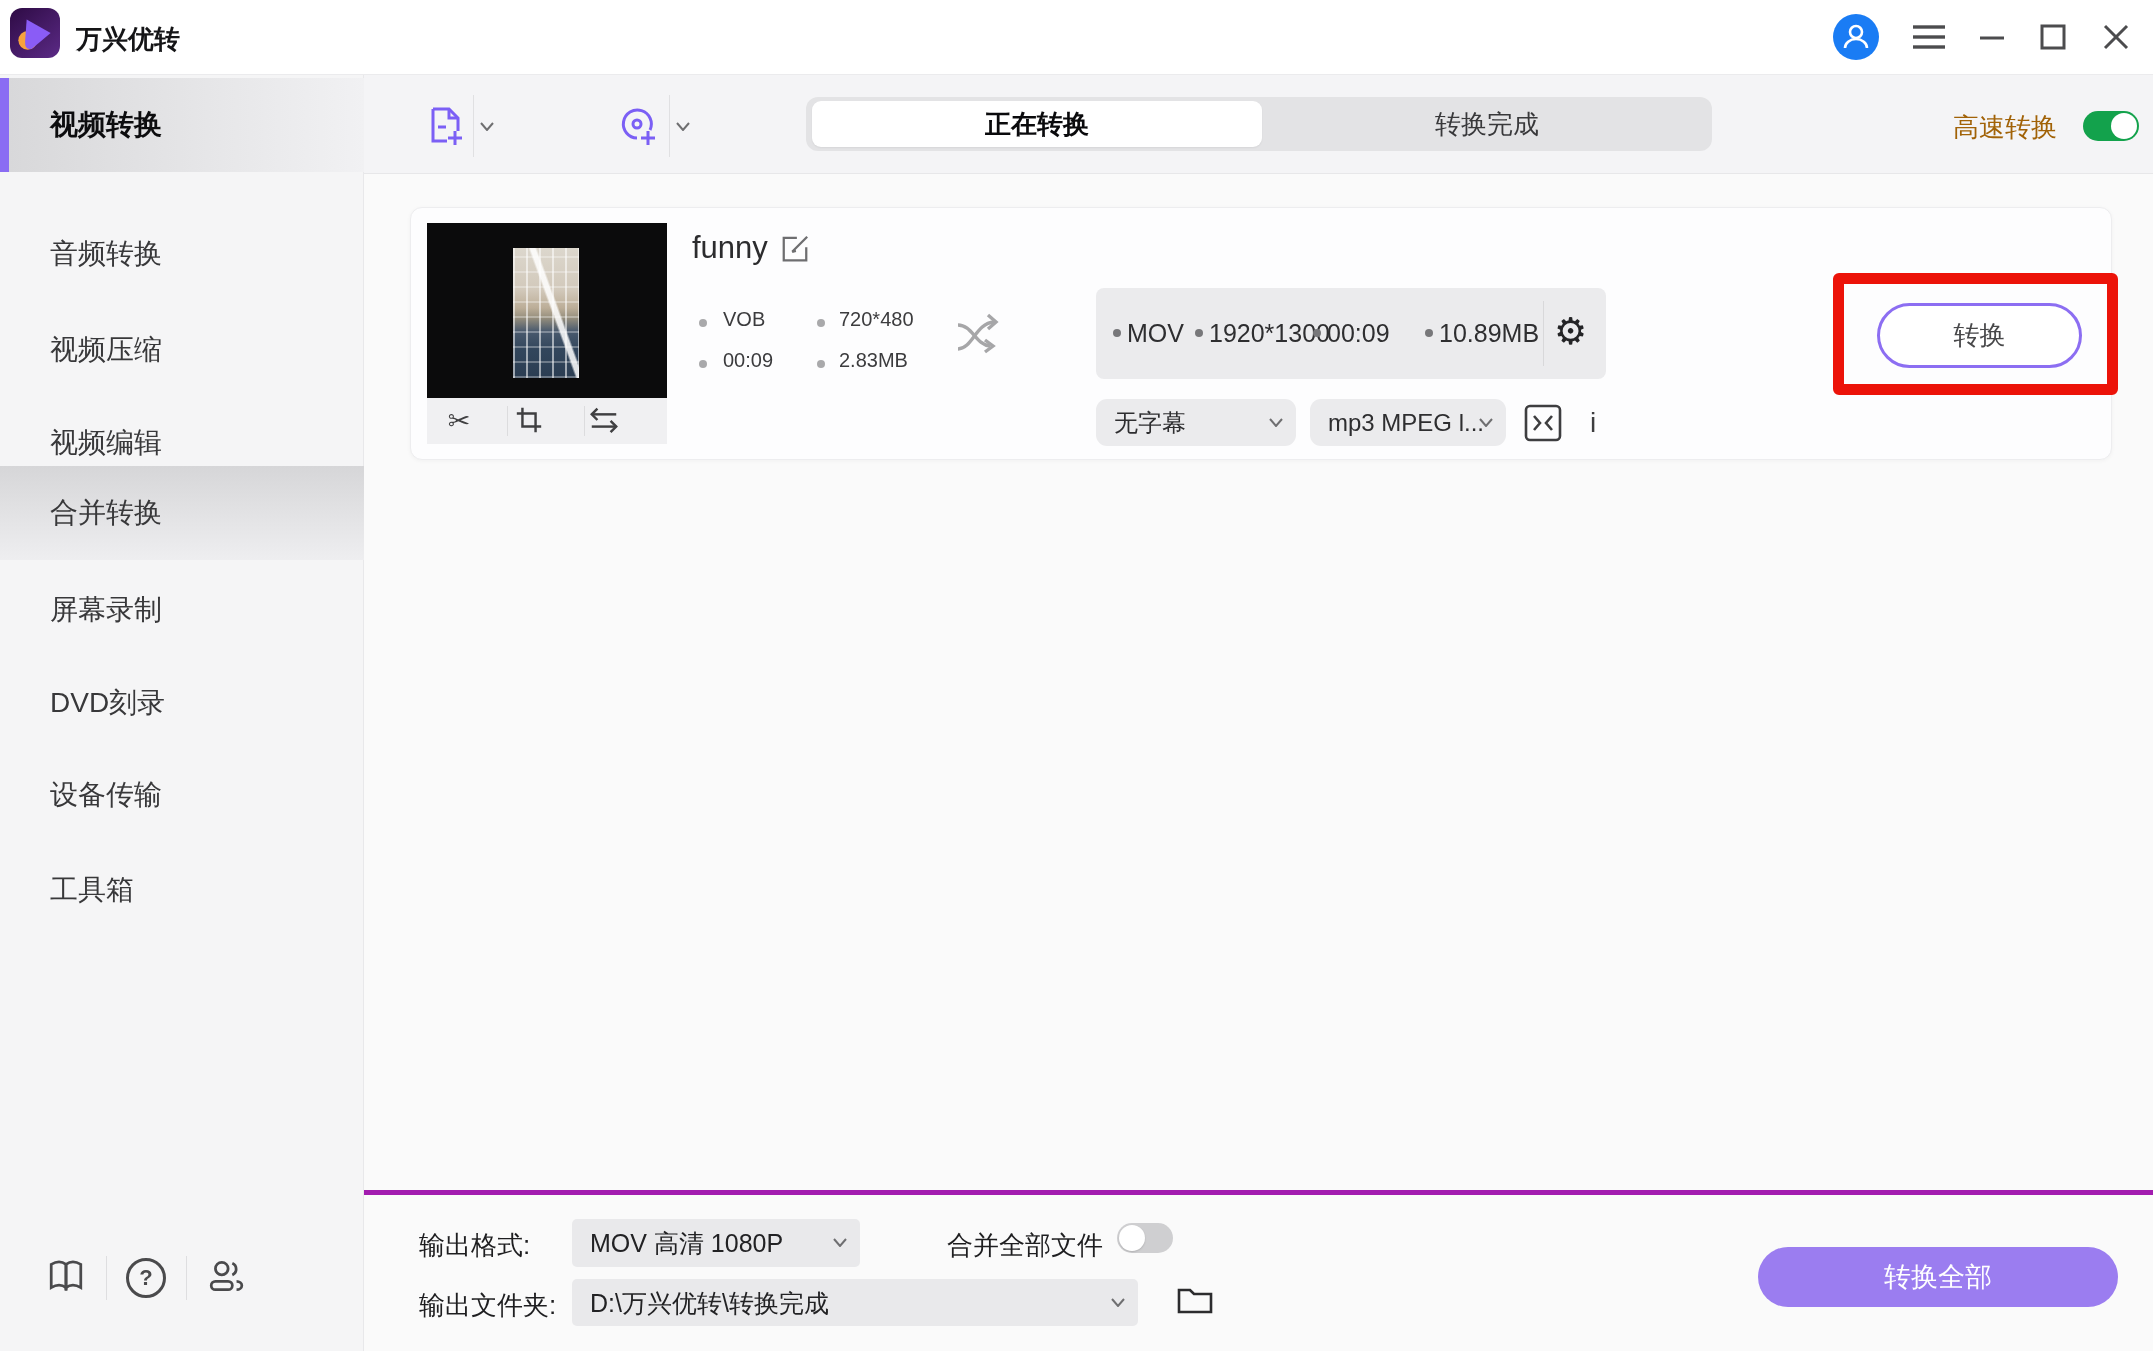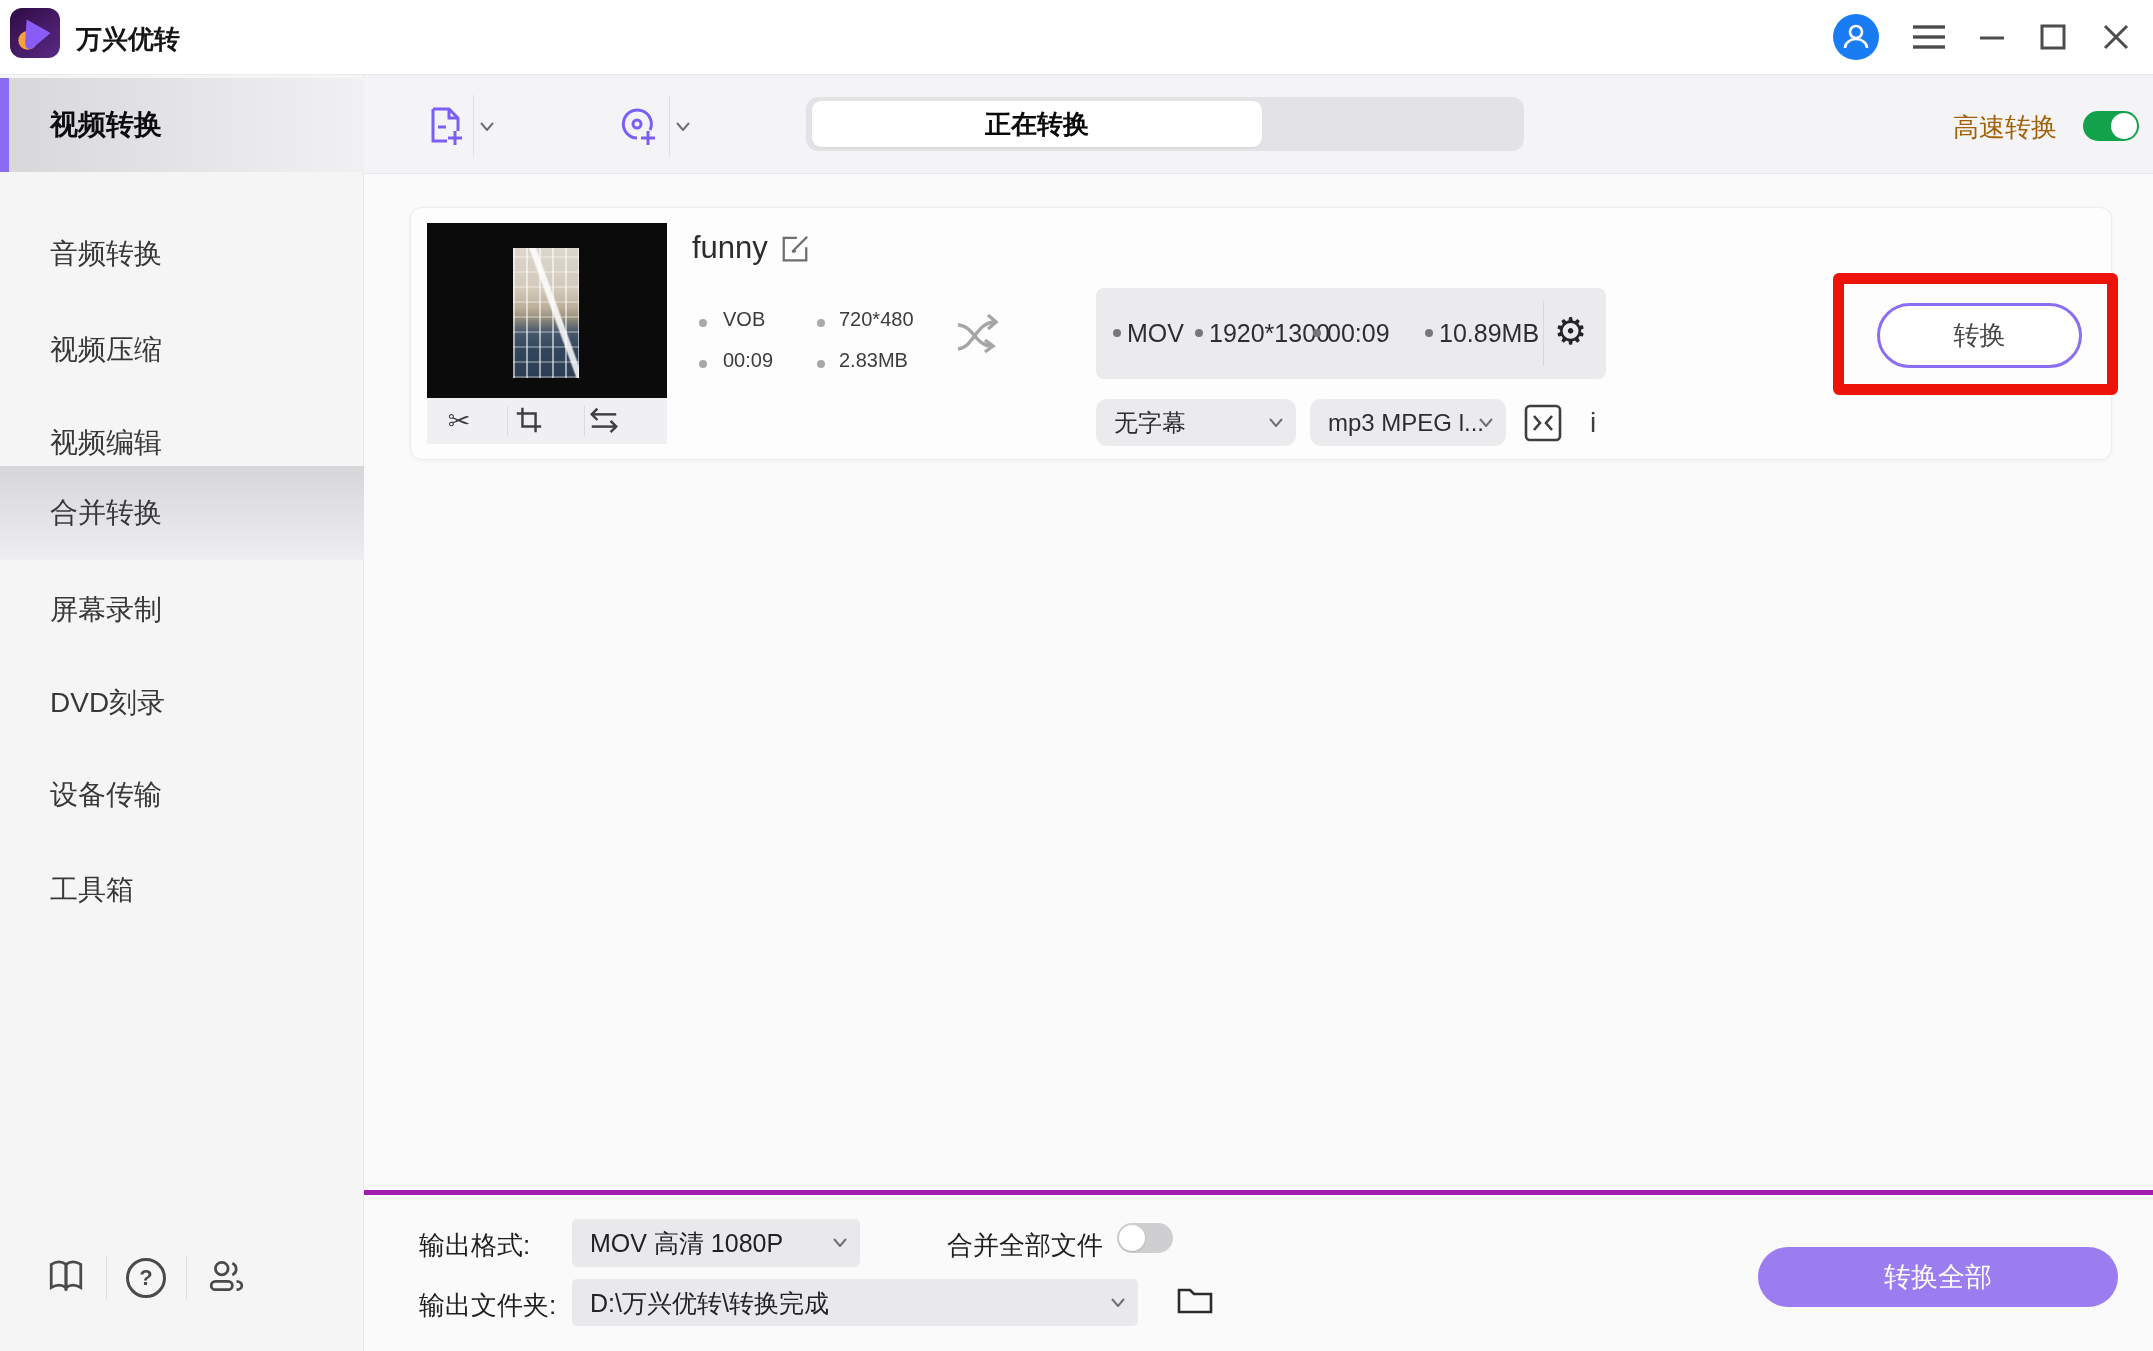--- a/index.html
+++ b/index.html
@@ -32,21 +32,21 @@
      display:flex;align-items:center;justify-content:center;color:#4a4a4c;}
 
   
   #toolbar{left:364px;top:75px;width:1789px;height:99px;background:#f4f4f6;border-bottom:1px solid #e7e7e9;box-sizing:border-box;}
   .tico{width:42px;height:42px;color:#7b5ff5;}
   #icon-addfile{left:61px;top:30px;} #icon-adddisc{left:254px;top:30px;}
   .tdiv{top:20px;width:1px;height:62px;background:#e0e0e2;}
   #tdiv1{left:109px;} #tdiv2{left:305px;}
   .chev{width:16px;height:10px;color:#6f6f71;}
   #chev1{left:116px;top:47px;} #chev2{left:312px;top:47px;}
-  #tabs{left:442px;top:22px;width:718px;height:54px;background:#e3e3e5;border-radius:12px;}
+  #tabs{left:442px;top:22px;width:906px;height:54px;background:#e3e3e5;border-radius:12px;}
   #tab-active{left:6px;top:4px;width:450px;height:46px;background:#ffffff;border-radius:9px;
      text-align:center;line-height:46px;font-size:26px;font-weight:bold;color:#0a0a0c;box-shadow:0 1px 2px rgba(0,0,0,.06);}
   #tab-done{left:456px;top:0;width:450px;height:54px;text-align:center;line-height:54px;font-size:26px;color:#39393b;}
   #speed-label{left:1589px;top:35px;font-size:26px;color:#a16207;}
   #speed-toggle{left:1719px;top:36px;width:56px;height:30px;border-radius:16px;background:#13a24c;}
   #speed-toggle .knob{position:absolute;right:2px;top:2px;width:26px;height:26px;border-radius:50%;background:#fff;}
 
   
   #content{left:364px;top:175px;width:1789px;height:1015px;background:#fafafa;}
   #card{left:46px;top:32px;width:1702px;height:253px;background:#fdfdfe;border:1px solid #ededef;border-radius:12px;box-shadow:0 1px 4px rgba(0,0,0,.04);box-sizing:border-box;}
@@ -208,20 +208,21 @@
     </div>
     <div id="tdiv2" class="abs tdiv"></div>
     <div id="chev2" class="abs chev">
       <svg viewBox="0 0 14 9" width="14" height="9" fill="none" stroke="currentColor" stroke-width="2">
           <polyline points="1,1 7,8 13,1"></polyline>
         </svg>
     </div>
 
     <div id="tabs" class="abs">
       <div id="tab-active" class="abs">正在转换</div>
+      <div id="tab-done" class="abs">转换完成</div>
     </div>
 
     <div id="speed-label" class="abs">高速转换</div>
     <div id="speed-toggle" class="abs">
       <div class="knob"></div>
     </div>
   </div>
 
   <div id="content" class="abs">
     <div id="card" class="abs">

